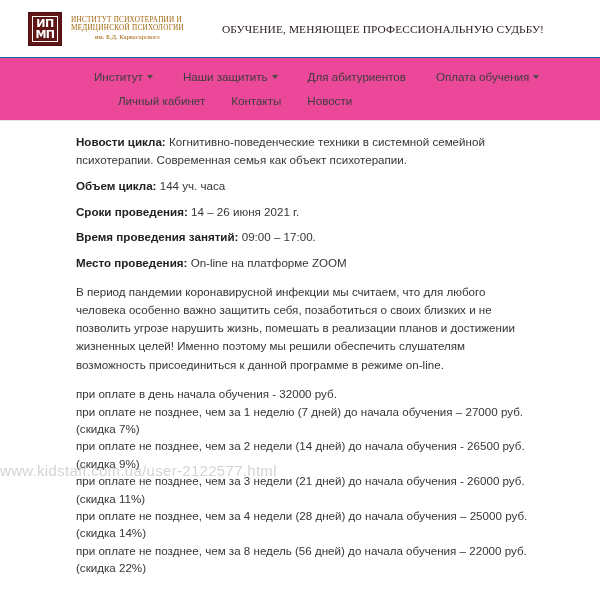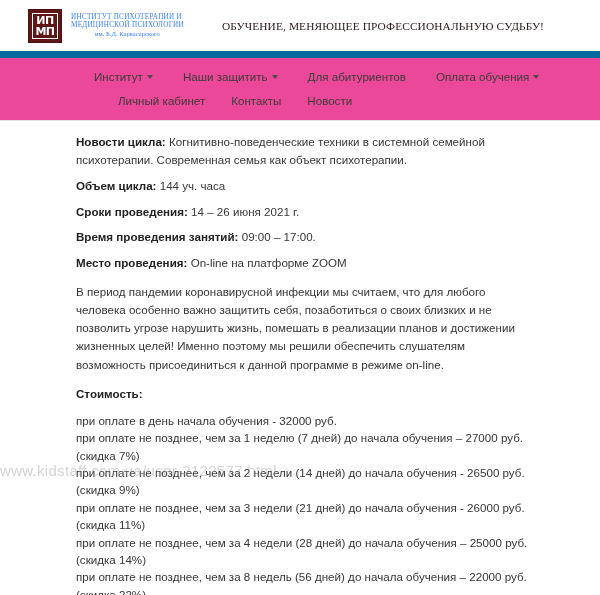--- a/index.html
+++ b/index.html
@@ -18,21 +18,21 @@
     position: relative;
   }
 
   
   .top-header {
     display: flex;
     align-items: center;
     height: 58px;
     padding: 0 0 0 28px;
     background: #ffffff;
-    border-bottom: 7px solid #0369a1;
+    border-bottom: 1px solid #0369a1;
   }
   .brand {
     display: flex;
     align-items: center;
     flex: 0 0 auto;
   }
   .logo-mark {
     width: 34px;
     height: 34px;
     background: #5e1617;
@@ -59,21 +59,21 @@
     font-family: "DejaVu Sans", sans-serif;
     font-weight: 700;
     font-size: 11px;
     letter-spacing: -0.5px;
     line-height: 11px;
   }
   .brand-text {
     margin-left: 9px;
     line-height: 1.18;
     font-family: "Liberation Serif", "DejaVu Serif", serif;
-    color: #3b82f6;
+    color: #a16207;
   }
   .brand-text .l1,
   .brand-text .l2 {
     font-size: 7.2px;
     letter-spacing: 0.25px;
     text-transform: uppercase;
     white-space: nowrap;
   }
   .brand-text .l3 {
     font-size: 6.6px;
@@ -232,21 +232,20 @@
     <span class="val">09:00 – 17:00.</span>
   </div>
 
   <div class="block tight">
     <span class="lbl">Место проведения:</span>
     <span class="val">On-line на платформе ZOOM</span>
   </div>
 
   <p class="para">В период пандемии коронавирусной инфекции мы считаем, что для любого человека особенно важно защитить себя, позаботиться о своих близких и не позволить угрозе нарушить жизнь, помешать в реализации планов и достижении жизненных целей! Именно поэтому мы решили обеспечить слушателям возможность присоединиться к данной программе в режиме on-line.</p>
 
-  <div class="price-head">Стоимость:</div>
 
   <div class="price-list">
     <div class="price-line">при оплате в день начала обучения - 32000 руб.</div>
     <div class="price-line">при оплате не позднее, чем за 1 неделю (7 дней) до начала обучения – 27000 руб. (скидка 7%)</div>
     <div class="price-line">при оплате не позднее, чем за 2 недели (14 дней) до начала обучения - 26500 руб. (скидка 9%)</div>
     <div class="price-line">при оплате не позднее, чем за 3 недели (21 дней) до начала обучения - 26000 руб. (скидка 11%)</div>
     <div class="price-line">при оплате не позднее, чем за 4 недели (28 дней) до начала обучения – 25000 руб. (скидка 14%)</div>
     <div class="price-line">при оплате не позднее, чем за 8 недель (56 дней) до начала обучения – 22000 руб. (скидка 22%)</div>
 
   </div>

